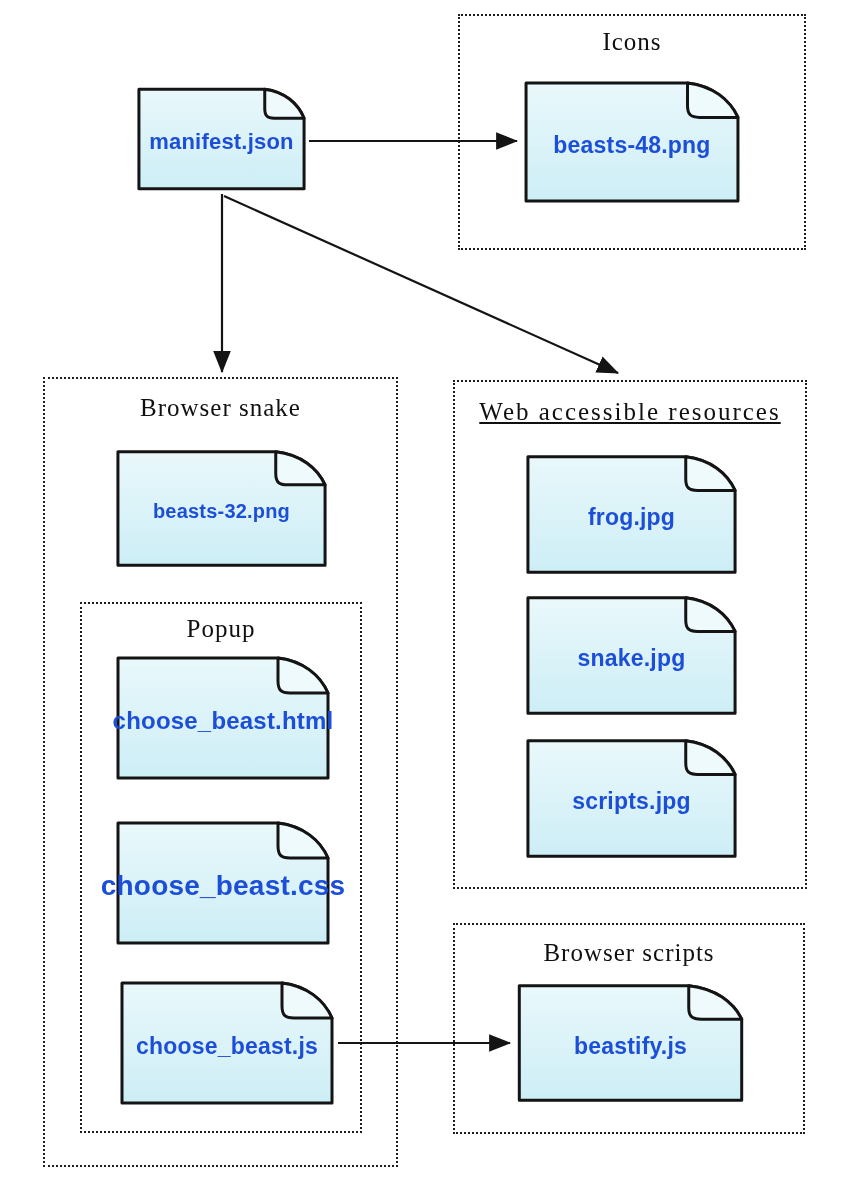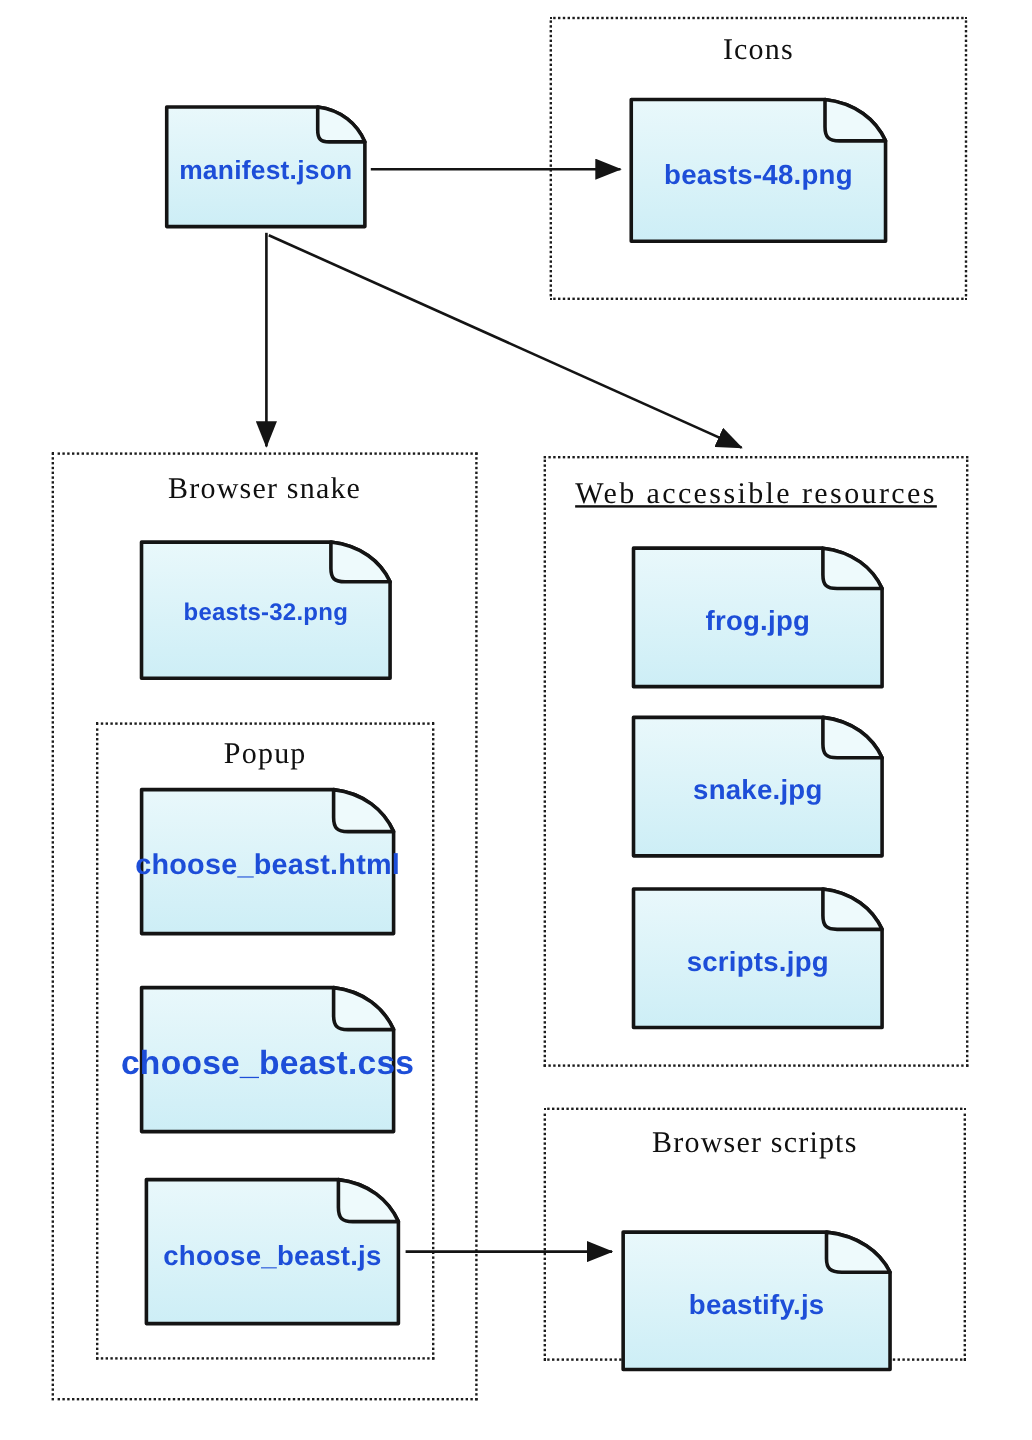--- a/index.html
+++ b/index.html
@@ -154,21 +154,21 @@
   </div>
 
   <div class="file" style="left:523px;top:736px;width:217px;height:125px;">
     <svg class="paper" viewBox="0 0 220 130" preserveAspectRatio="none" aria-hidden="true">
       <path d="M5,5 L165,5 C190,8 207,22 215,40 L215,125 L5,125 Z" fill="url(#paperGrad)" stroke="#141414" stroke-width="3" stroke-linejoin="round" vector-effect="non-scaling-stroke"></path>
       <path d="M165,5 C190,8 207,22 215,40 L177,40 C168,40 165,37 165,28 Z" fill="#eefafc" stroke="#141414" stroke-width="3" stroke-linejoin="round" vector-effect="non-scaling-stroke"></path>
     </svg>
     <span class="file-label" style="font-size:23px;">scripts.jpg</span>
   </div>
 
-  <div class="file" style="left:514px;top:1022px;width:233px;height:124px;">
+  <div class="file" style="left:514px;top:981px;width:233px;height:124px;">
     <svg class="paper" viewBox="0 0 220 130" preserveAspectRatio="none" aria-hidden="true">
       <path d="M5,5 L165,5 C190,8 207,22 215,40 L215,125 L5,125 Z" fill="url(#paperGrad)" stroke="#141414" stroke-width="3" stroke-linejoin="round" vector-effect="non-scaling-stroke"></path>
       <path d="M165,5 C190,8 207,22 215,40 L177,40 C168,40 165,37 165,28 Z" fill="#eefafc" stroke="#141414" stroke-width="3" stroke-linejoin="round" vector-effect="non-scaling-stroke"></path>
     </svg>
     <span class="file-label" style="font-size:23px;">beastify.js</span>
   </div>
 
   <svg id="arrow-layer">
     <defs>
       <linearGradient id="paperGrad" x1="0" y1="0" x2="0" y2="1">

